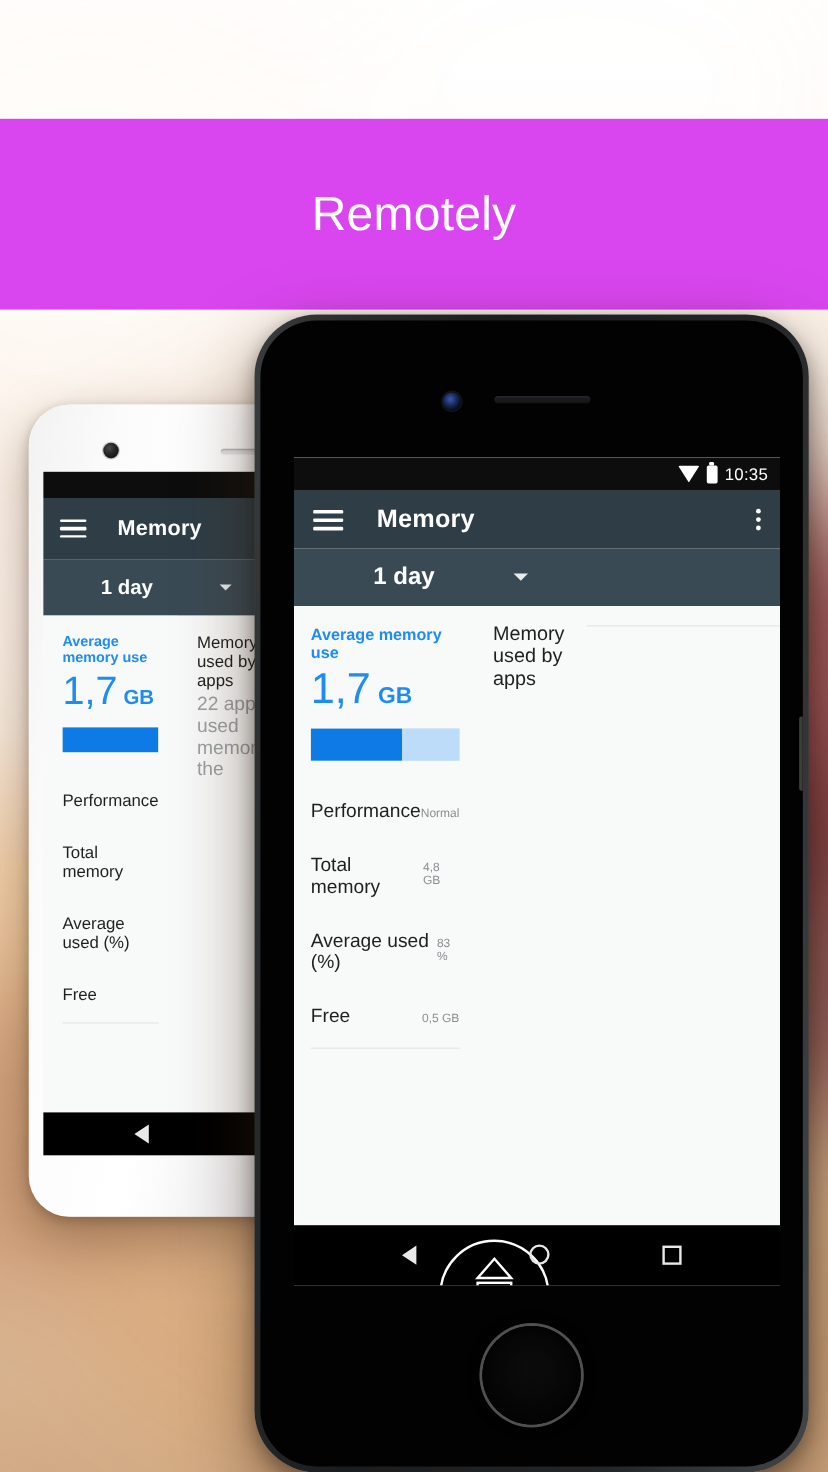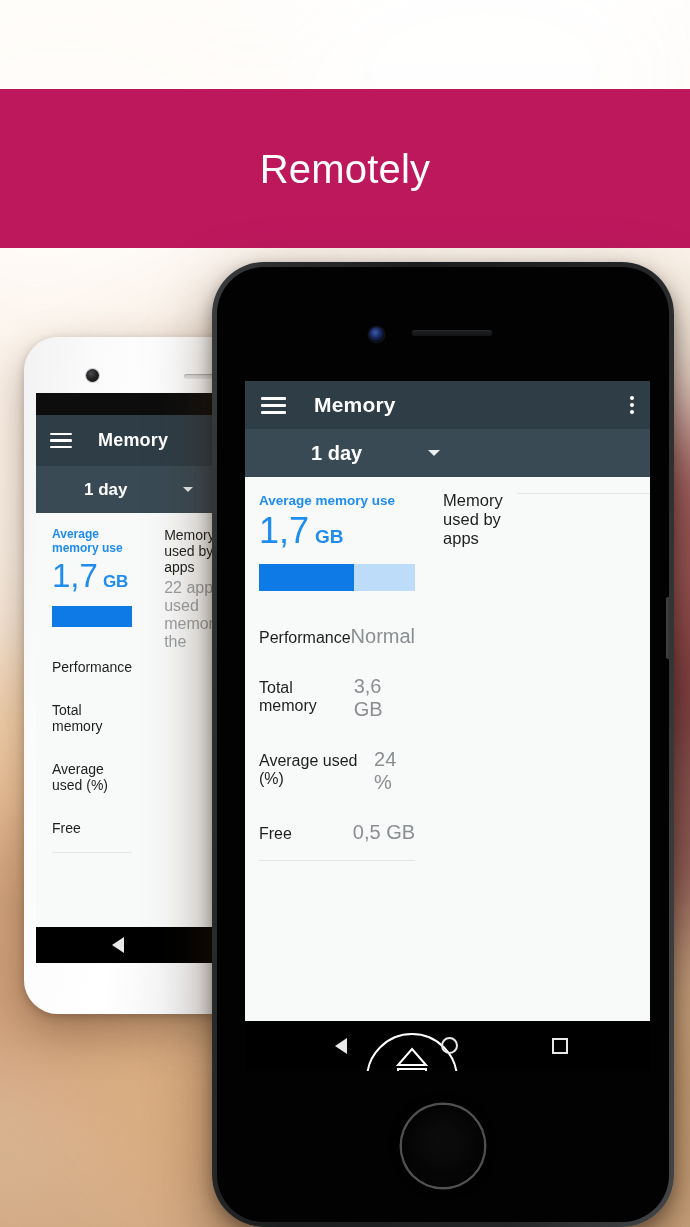--- a/index.html
+++ b/index.html
@@ -177,21 +177,21 @@
   #phone-front .spinnerbar { height:48px; padding-left:66px; }
   #phone-front .sp-label { font-size:20px; }
   #phone-front .caret { margin-left:66px; }
   #phone-front .card { padding:16px 14px 12px; }
   #phone-front .card-title { font-size:13.5px; }
   #phone-front .big-val { font-size:36px; margin-top:2px; }
   #phone-front .big-unit { font-size:19px; margin-left:6px; }
   #phone-front .bar { height:27px; margin-top:12px; }
   #phone-front .rows { margin-top:14px; gap:7px; }
   #phone-front .row .k { font-size:16px; }
-  #phone-front .row .v { font-size:20px; }
+  #phone-front .row .v { font-size:10px; }
   #phone-front .divider { height:1px; margin-top:16px; }
   #phone-front .apps { padding:14px; }
   #phone-front .apps-title { font-size:16.5px; }
   #phone-front .apps-sub { font-size:13px; margin-top:5px; color:#9b9fa1; }
   #phone-front .filler { flex:1; background:#f8f9f9; }
   #phone-front .navbar { height:50px; }
 
   
   #phone-front .nav-back { position:absolute; left:90px; top:17px; }
   #phone-front .nav-home { position:absolute; left:196px; top:16px; width:17px; height:17px; }
@@ -227,21 +227,21 @@
     <span class="blob b4"></span>
       <span class="blob b5"></span>
       <span class="blob b6"></span>
     <span class="blob b7"></span>
       <span class="blob b8"></span>
       <span class="blob b9"></span>
     <span class="blob b10"></span>
   </div>
 </div>
 
-<div id="banner" style="background: #be185d; color: rgb(255, 255, 255);">
+<div id="banner" style="background: #d946ef; color: rgb(255, 255, 255); margin-top: 10px;">
   <div class="l1">Remotely</div>
 </div>
 
 <div id="phone-back">
   <div class="bz-top">
     <span class="cam"></span>
     <span class="spk"></span>
   </div>
 
   <div class="scr">
@@ -305,20 +305,25 @@
 </div>
 
 <div id="phone-front">
   <div class="glass">
 
     <span class="cam"></span>
     <span class="spk"></span>
 
     <div class="scr">
 
+      <div class="statusbar">
+        <span class="wifi"></span>
+        <span class="batt"></span>
+        <span class="sb-time">10:35</span>
+      </div>
 
       <div class="toolbar">
         <span class="hamb">
             <i></i>
             <i></i>
             <i></i>
           </span>
         <span class="tb-title">Memory</span>
         <span class="kebab">
             <i></i>
@@ -344,25 +349,25 @@
             <div class="fill" id="progress-fill" style="width: 61%; background: rgb(13, 122, 229);"></div>
           </div>
 
           <div class="rows">
             <div class="row">
               <span class="k">Performance</span>
               <span class="v">Normal</span>
             </div>
             <div class="row">
               <span class="k">Total memory</span>
-              <span class="v">3,6 GB</span>
+              <span class="v">4,8 GB</span>
             </div>
             <div class="row">
               <span class="k">Average used (%)</span>
-              <span class="v">24 %</span>
+              <span class="v">83 %</span>
             </div>
             <div class="row">
               <span class="k">Free</span>
               <span class="v">0,5 GB</span>
             </div>
           </div>
 
           <div class="divider"></div>
         </div>
 

